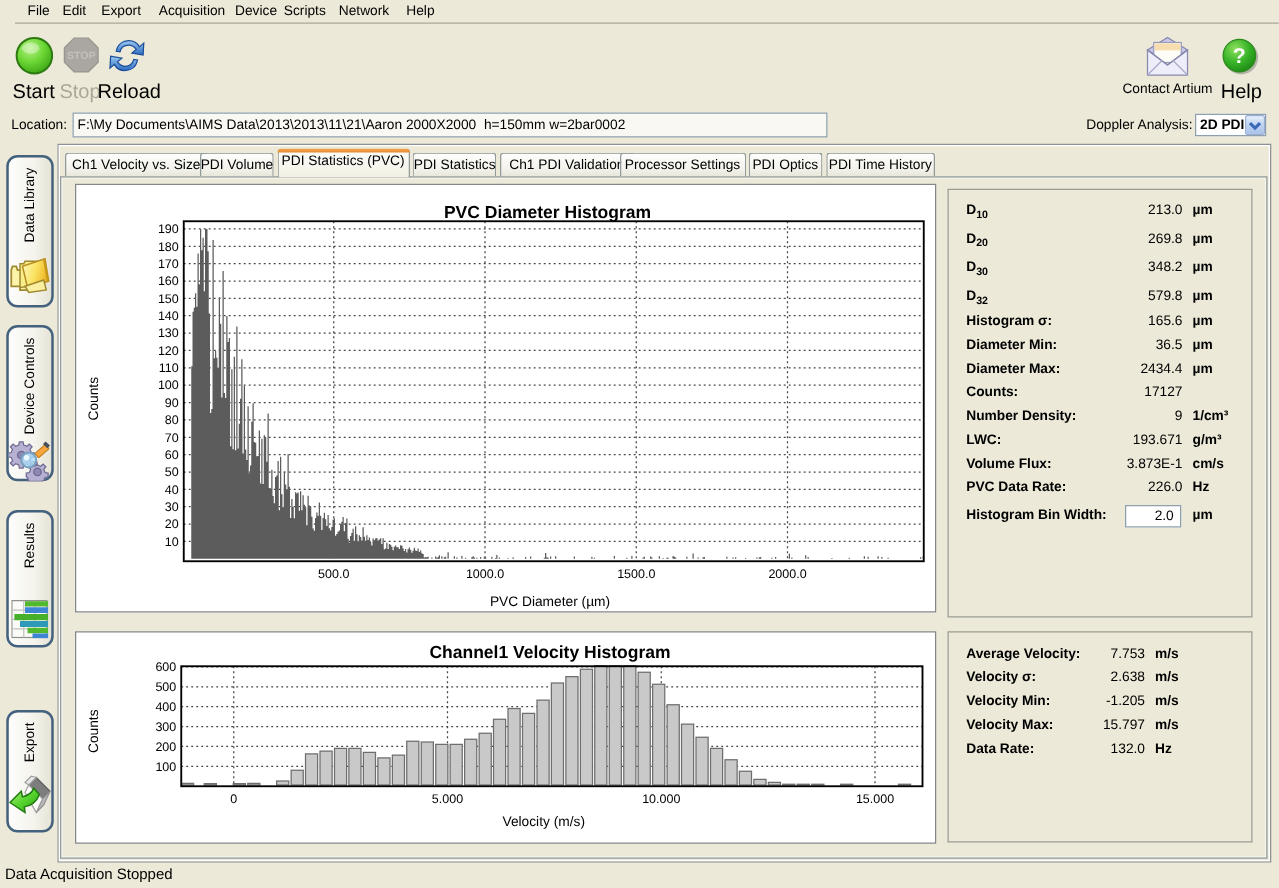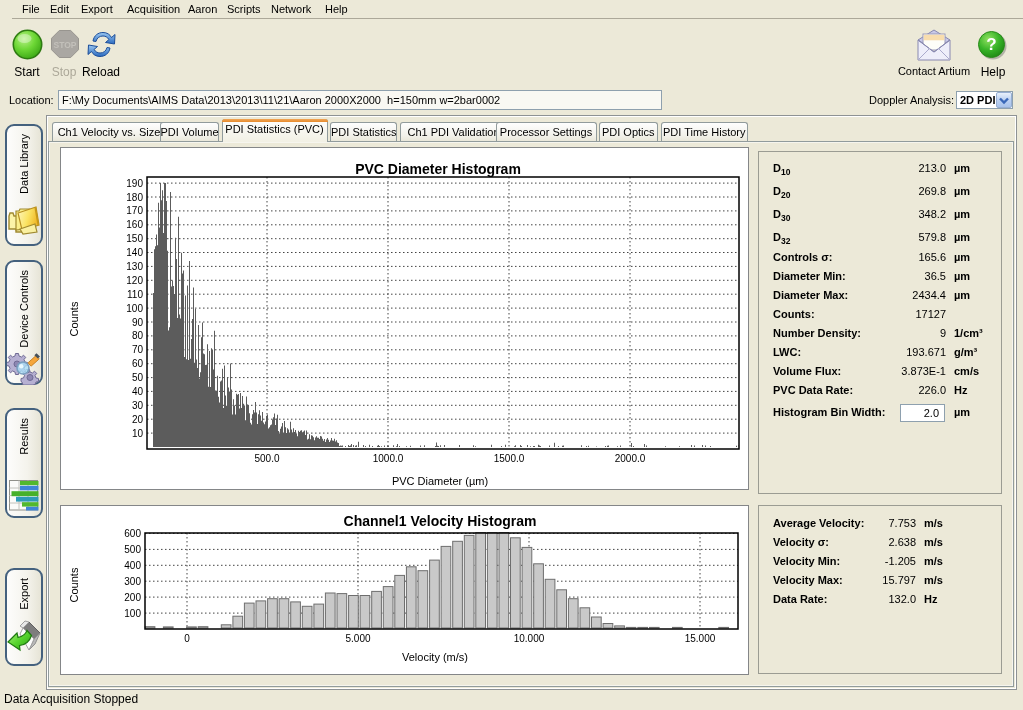--- a/index.html
+++ b/index.html
@@ -1,21 +1,21 @@
 <!DOCTYPE html>
 <html><head><meta charset="utf-8"><style>
 *{margin:0;padding:0;box-sizing:border-box;}
 html,body{width:1023px;height:710px;overflow:hidden;}
 body{font-family:"Liberation Sans",sans-serif;font-size:11px;background:#ece9d8;color:#000;position:relative;}
 .abs{position:absolute;}
 
 #menubar{left:12px;top:0;width:1023px;height:19px;border-bottom:1px solid #aca899;}
 #menubar span{position:absolute;top:3px;}
 
-.tlbl{position:absolute;text-align:center;font-size:12px;}
+.tlbl{position:absolute;text-align:center;font-size:16px;}
 
 #locfield{left:58px;top:90px;width:604px;height:20px;background:#f9f8f3;border:1px solid #8ea0ae;font-size:11px;line-height:18px;padding-left:3px;white-space:nowrap;}
 #ddbox{left:956px;top:91px;width:57px;height:18px;background:#fff;border:1px solid #8ea0ae;font-weight:bold;}
 #ddbox .txt{position:absolute;left:3px;top:2px;}
 #ddbox .btn{position:absolute;right:0;top:0;width:16px;height:16px;background:linear-gradient(180deg,#e8f0fb,#c0d4f3 45%,#a8c2ea);border:1px solid #96aed3;border-radius:2px;}
 
 #outerframe{left:46px;top:115px;width:971px;height:575px;border:1px solid #8e9294;border-right-color:#8e9294;}
 #outerframe .inner{position:absolute;left:0;top:0;right:0;bottom:0;border:1px solid #fff;}
 
 .tab{position:absolute;top:122px;height:19px;background:linear-gradient(180deg,#fefefe,#f2f1ea 70%,#e9e7d9);border:1px solid #919b9c;border-bottom:none;border-radius:3px 3px 0 0;text-align:center;line-height:18px;white-space:nowrap;font-size:11px;}
@@ -37,21 +37,21 @@
 .srow .unit{position:absolute;font-weight:bold;}
 #statusbar{left:4px;top:692px;font-size:12px;}
 text{font-family:"Liberation Sans",sans-serif;}
 </style></head>
 <body>
 <div class="abs" id="menubar">
     <span style="left:10px;">File</span>
     <span style="left:38px;">Edit</span>
     <span style="left:69px;">Export</span>
     <span style="left:115px;">Acquisition</span>
-    <span style="left:176px;">Aaron</span>
+    <span style="left:176px;">Device</span>
     <span style="left:215px;">Scripts</span>
     <span style="left:259px;">Network</span>
     <span style="left:313px;">Help</span>
   </div>
 <svg class="abs" style="left:12px;top:29px;" width="31" height="31" viewBox="0 0 31 31">
     <defs>
       <radialGradient id="gs" cx="38%" cy="30%" r="75%">
         <stop offset="0" stop-color="#b8f088"></stop>
         <stop offset="0.5" stop-color="#6ed836"></stop>
         <stop offset="1" stop-color="#3aa614"></stop>
@@ -268,21 +268,21 @@
     <span class="lab"><span style="font-weight:bold;">D</span><span style="font-weight:bold;font-size:8.5px;position:relative;top:3px;">30</span></span>
     <span class="val" style="left:73px;">348.2</span>
     <span class="unit" style="left:181px;">µm</span>
   </div>
 <div class="srow" style="left:773px;top:231px;width:210px;">
     <span class="lab"><span style="font-weight:bold;">D</span><span style="font-weight:bold;font-size:8.5px;position:relative;top:3px;">32</span></span>
     <span class="val" style="left:73px;">579.8</span>
     <span class="unit" style="left:181px;">µm</span>
   </div>
 <div class="srow" style="left:773px;top:251px;width:210px;">
-    <span class="lab">Controls σ:</span>
+    <span class="lab">Histogram σ:</span>
     <span class="val" style="left:73px;">165.6</span>
     <span class="unit" style="left:181px;">µm</span>
   </div>
 <div class="srow" style="left:773px;top:270px;width:210px;">
     <span class="lab">Diameter Min:</span>
     <span class="val" style="left:73px;">36.5</span>
     <span class="unit" style="left:181px;">µm</span>
   </div>
 <div class="srow" style="left:773px;top:289px;width:210px;">
     <span class="lab">Diameter Max:</span>

